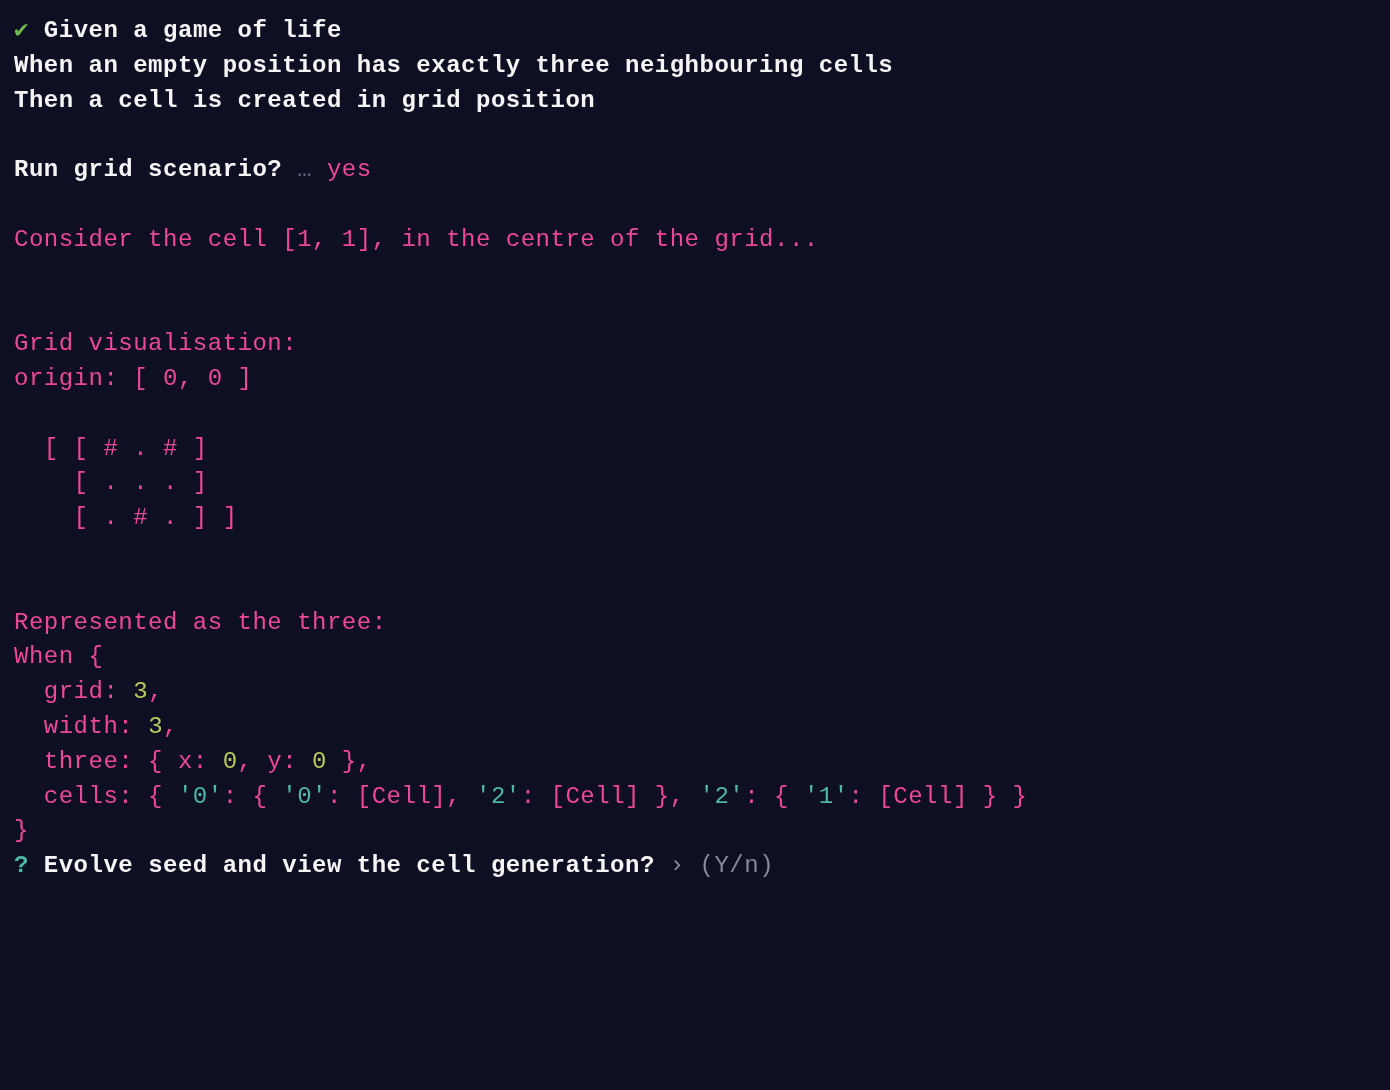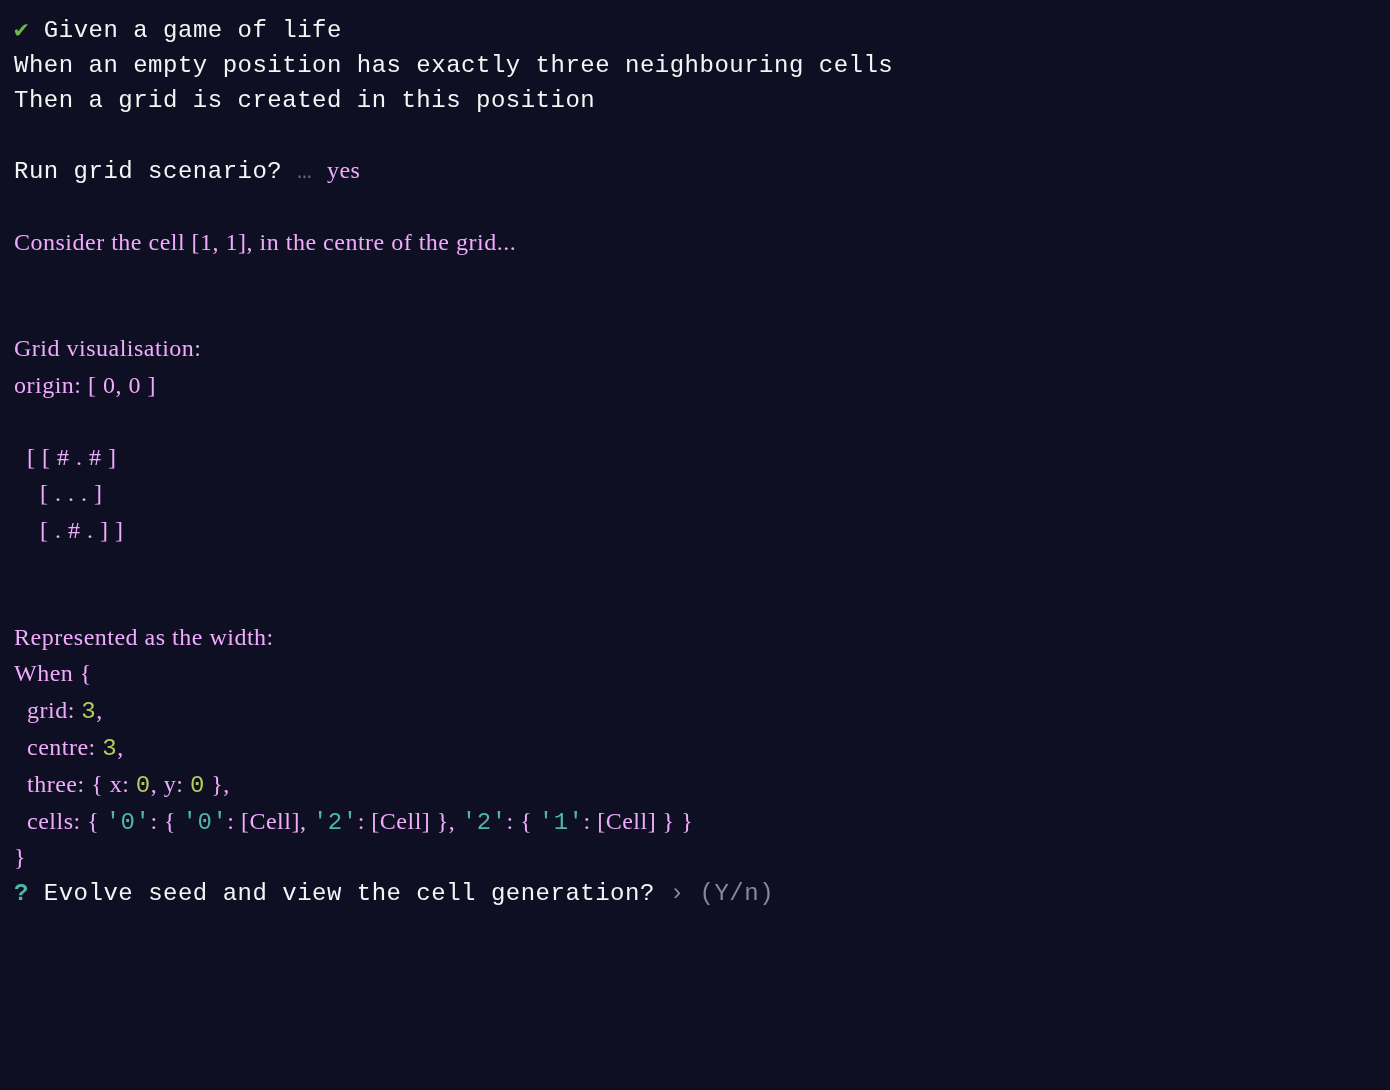--- a/index.html
+++ b/index.html
@@ -17,25 +17,24 @@
       width: 1390px;
       height: 1090px;
       letter-spacing: 0.5px;
     }
     .checkmark {
       color: #6db74d;
       font-weight: bold;
     }
     .bold-white {
       color: #f5f5f5;
-      font-weight: normal;
+      font-weight: bold;
     }
     .lavender {
-      color: #f0abfc;
-      font-family: Liberation Serif, serif;
+      color: #ec4899;
     }
     .dim {
       color: #666680;
     }
     .yellow-green {
       color: #b8c95d;
     }
     .teal {
       color: #4db8a8;
     }
@@ -51,36 +50,36 @@
     }
     pre {
       font-family: inherit;
     }
   </style>
 </head>
 <body>
 
 <pre><span class="line"><span class="checkmark">✔</span> <span class="bold-white">Given a game of life</span></span>
 <span class="line bold-white">When an empty position has exactly three neighbouring cells</span>
-<span class="line bold-white">Then a grid is created in this position</span>
+<span class="line bold-white">Then a cell is created in grid position</span>
 <span class="line"> </span>
 <span class="line"><span class="bold-white">Run grid scenario?</span> <span class="dim">…</span> <span class="lavender">yes</span></span>
 <span class="line"> </span>
 <span class="line lavender">Consider the cell [1, 1], in the centre of the grid...</span>
 <span class="line"> </span>
 <span class="line"> </span>
 <span class="line lavender">Grid visualisation:</span>
 <span class="line lavender">origin: [ 0, 0 ]</span>
 <span class="line"> </span>
 <span class="line lavender">  [ [ # . # ]</span>
 <span class="line lavender">    [ . . . ]</span>
 <span class="line lavender">    [ . # . ] ]</span>
 <span class="line"> </span>
 <span class="line"> </span>
-<span class="line lavender">Represented as the width:</span>
+<span class="line lavender">Represented as the three:</span>
 <span class="line lavender">When {</span>
 <span class="line"><span class="lavender">  grid: </span><span class="yellow-green">3</span><span class="lavender">,</span></span>
-<span class="line"><span class="lavender">  centre: </span><span class="yellow-green">3</span><span class="lavender">,</span></span>
+<span class="line"><span class="lavender">  width: </span><span class="yellow-green">3</span><span class="lavender">,</span></span>
 <span class="line"><span class="lavender">  three: { x: </span><span class="yellow-green">0</span><span class="lavender">, y: </span><span class="yellow-green">0</span><span class="lavender"> },</span></span>
 <span class="line"><span class="lavender">  cells: { </span><span class="teal">'0'</span><span class="lavender">: { </span><span class="teal">'0'</span><span class="lavender">: [Cell], </span><span class="teal">'2'</span><span class="lavender">: [Cell] }, </span><span class="teal">'2'</span><span class="lavender">: { </span><span class="teal">'1'</span><span class="lavender">: [Cell] } }</span></span>
 <span class="line lavender">}</span>
 <span class="line"><span class="question-mark">?</span><span class="bold-white"> Evolve seed and view the cell generation? </span><span class="hint">›</span><span class="hint"> (Y/n)</span></span>
 </pre>
 
 </body></html>

